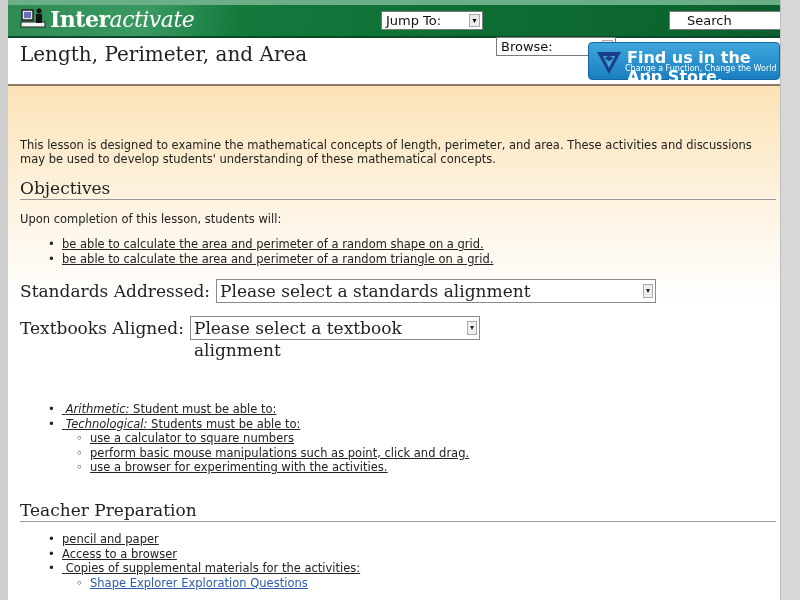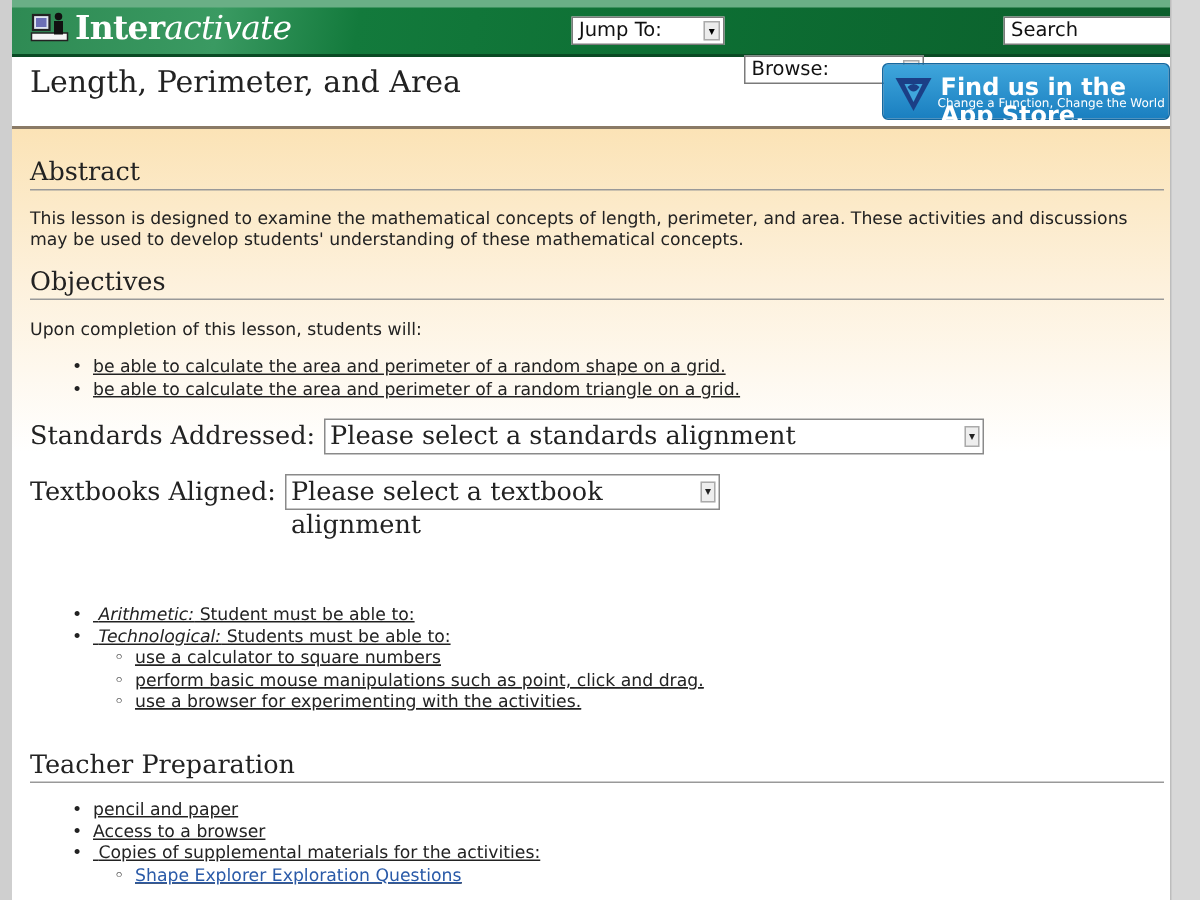--- a/index.html
+++ b/index.html
@@ -41,21 +41,21 @@
   .sel {
     position: absolute; top: 11px; height: 19px; background: #fff; border: 1px solid #7a7a7a;
     font-size: 13px; color: #111; box-sizing: border-box; padding-left: 4px; line-height: 17px;
   }
   .sel .arrow {
     position: absolute; right: 2px; top: 2px; width: 11px; height: 13px; background: #ececec;
     border: 1px solid #aaa; box-sizing: border-box; font-size: 8px; line-height: 11px; text-align: center; color: #000;
   }
   .search {
     position: absolute; left: 661px; top: 11px; width: 127px; height: 19px; background: #fff;
-    border: 1px solid #7a7a7a; box-sizing: border-box; font-size: 13px; padding-left: 4px; line-height: 17px; color: #111;
+    border: 1px solid #7a7a7a; box-sizing: border-box; font-size: 13px; padding-left: 17px; line-height: 17px; color: #111;
   }
   
   .title {
     position: absolute; left: 12px; top: 42px; font-family: "DejaVu Serif", serif;
     font-size: 20px; color: #222;
   }
   .crumbs { position: absolute; left: 9px; top: 71px; font-size: 9px; color: #888; font-weight: bold; }
   .crumbs a { color: #888; text-decoration: underline; }
   .appstore {
     position: absolute; left: 580px; top: 42px; width: 192px; height: 38px;
@@ -131,21 +131,20 @@
       <polygon points="8,8 20,8 14,20" fill="#3fa6dc"></polygon>
       <path d="M10 10 Q14 6 18 10 Q14 16 10 10" fill="#1b3f86"></path>
     </svg>
     <div class="as-main">Find us in the App Store.</div>
     <div class="as-sub">Change a Function, Change the World</div>
   </div>
 
   <div class="hr-top"></div>
 
   <div class="content">
-    <h2 style="top:19px;">Abstract</h2>
     <div class="p" style="top:52px;">
       <div>This lesson is designed to examine the mathematical concepts of length, perimeter, and area. These activities and discussions</div>
       <div>may be used to develop students' understanding of these mathematical concepts.</div>
     </div>
 
     <h2 style="top:92px;">Objectives</h2>
     <div class="p" style="top:126px;">Upon completion of this lesson, students will:</div>
     <ul class="list" style="top:151px;">
       <li>be able to calculate the area and perimeter of a random shape on a grid.</li>
       <li>be able to calculate the area and perimeter of a random triangle on a grid.</li>

